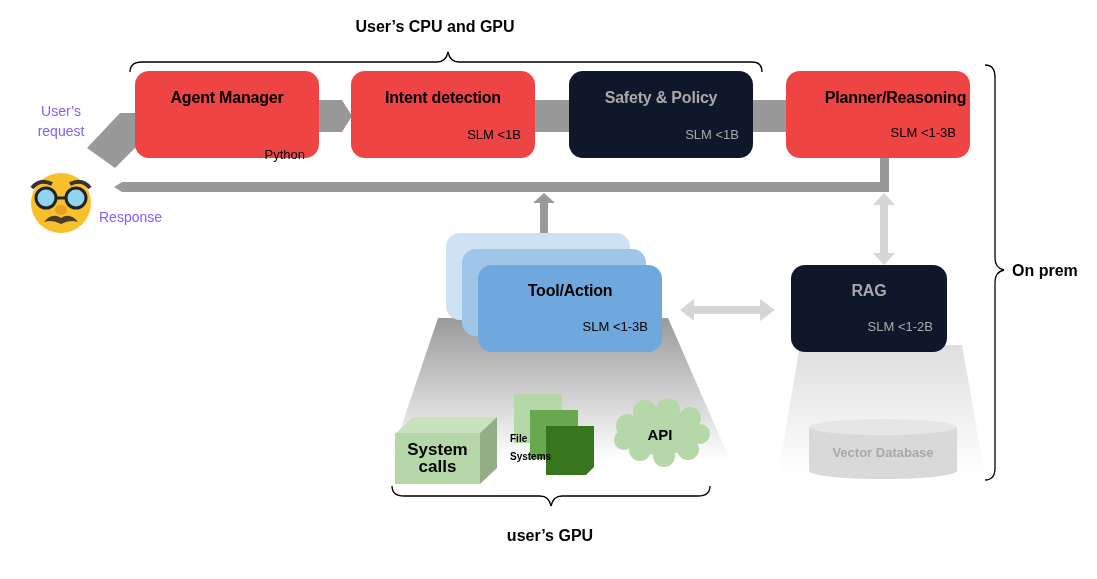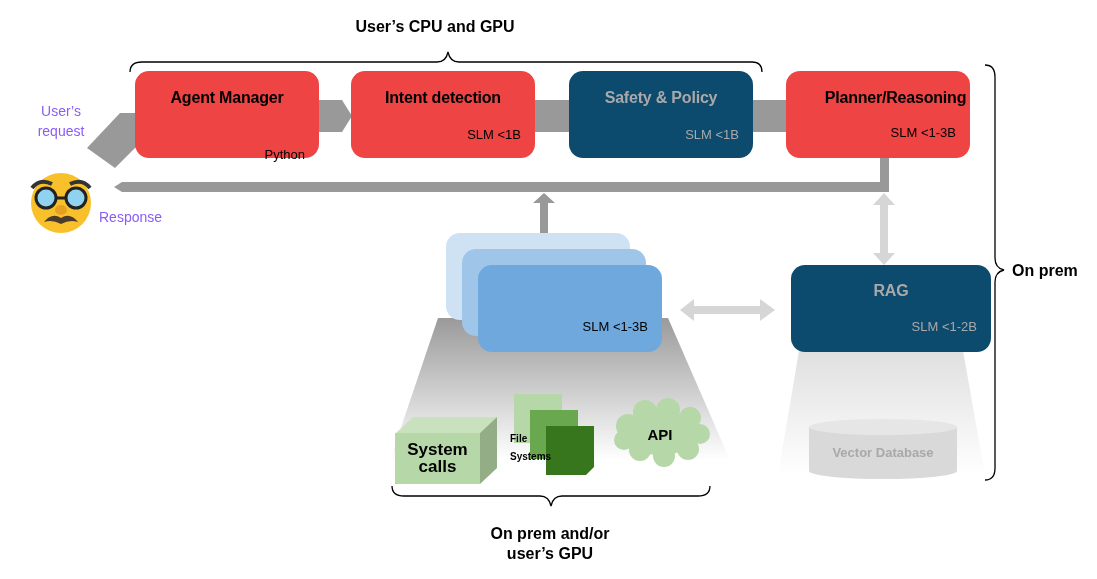--- a/index.html
+++ b/index.html
@@ -4,21 +4,21 @@
 <style>
   html, body { margin:0; padding:0; background:#ffffff; }
   body { width:1097px; height:579px; position:relative; overflow:hidden;
          font-family:"Liberation Sans", "DejaVu Sans", sans-serif; color:#000; }
   .abs { position:absolute; }
   svg.layer { position:absolute; left:0; top:0; }
   .box { position:absolute; border-radius:14px; box-sizing:border-box; }
   .box .title { position:absolute; left:0; right:0; text-align:center; font-weight:bold; font-size:16px; letter-spacing:-0.2px; }
   .box .sub { position:absolute; right:14px; font-size:13px; }
   .blue { background:#ef4444; }
-  .grey { background:#0c4a6e; color:#a9a9a9; }
+  .grey { background:#0f172a; color:#a9a9a9; }
   .label { position:absolute; font-size:14px; color:#8b5cf6; }
   .group-label { position:absolute; font-weight:bold; font-size:16px; text-align:center; }
 </style>
 </head>
 <body>
 
 <svg class="layer" width="1097" height="579">
   <defs>
     <linearGradient id="toolCone" x1="0" y1="0" x2="0" y2="1">
       <stop offset="0" stop-color="#9a9a9a"></stop>
@@ -92,21 +92,20 @@
     <circle cx="76" cy="198" r="10" fill="#8fd3f0" stroke="#222" stroke-width="3"></circle>
     <line x1="56" y1="198" x2="66" y2="198" stroke="#222" stroke-width="3"></line>
     <ellipse cx="61" cy="210" rx="6" ry="5" fill="#e79f22"></ellipse>
     <path d="M44,222 Q52,212 61,218 Q70,212 78,222 Q70,219 61,224 Q52,219 44,222 Z" fill="#4a3b2d"></path>
   </g>
 </svg>
 
 <div class="group-label" style="left:320px;top:18px;width:230px;">User’s CPU and GPU</div>
 <div class="group-label" style="left:1012px;top:262px;">On prem</div>
 <div class="group-label" style="left:440px;top:525px;width:220px;">
-  <div>On prem and/or</div>
   <div style="margin-top:2px;">user’s GPU</div>
 </div>
 
 <div class="label" style="left:36px;top:101px;text-align:center;width:50px;line-height:20px;">
   <div>User’s</div>
   <div>request</div>
 </div>
 <div class="label" style="left:99px;top:209px;">Response</div>
 
 <div class="box blue" style="left:135px;top:71px;width:184px;height:87px;">
@@ -122,24 +121,25 @@
   <div class="sub" style="top:56px;">SLM &lt;1B</div>
 </div>
 <div class="box blue" style="left:786px;top:71px;width:184px;height:87px;">
   <div class="title" style="top:18px;padding-left:35px;">Planner/Reasoning</div>
   <div class="sub" style="top:54px;">SLM &lt;1-3B</div>
 </div>
 
 <div class="box" style="left:446px;top:233px;width:184px;height:87px;background:#cfe2f3;"></div>
 <div class="box" style="left:462px;top:249px;width:184px;height:87px;background:#9fc5e8;"></div>
 <div class="box" style="left:478px;top:265px;width:184px;height:87px;background:#6fa8dc;">
+  <div class="title" style="top:17px;">Tool/Action</div>
   <div class="sub" style="top:54px;">SLM &lt;1-3B</div>
 </div>
 
-<div class="box grey" style="left:791px;top:265px;width:200px;height:87px;">
+<div class="box grey" style="left:791px;top:265px;width:156px;height:87px;">
   <div class="title" style="top:17px;">RAG</div>
   <div class="sub" style="top:54px;">SLM &lt;1-2B</div>
 </div>
 
 <div class="abs" style="left:395px;top:441px;width:85px;text-align:center;font-weight:bold;font-size:17px;line-height:17px;">
   <div>System</div>
   <div>calls</div>
 </div>
 <div class="abs" style="left:510px;top:430px;width:78px;font-weight:bold;font-size:10px;line-height:18px;">
   <div>File</div>

